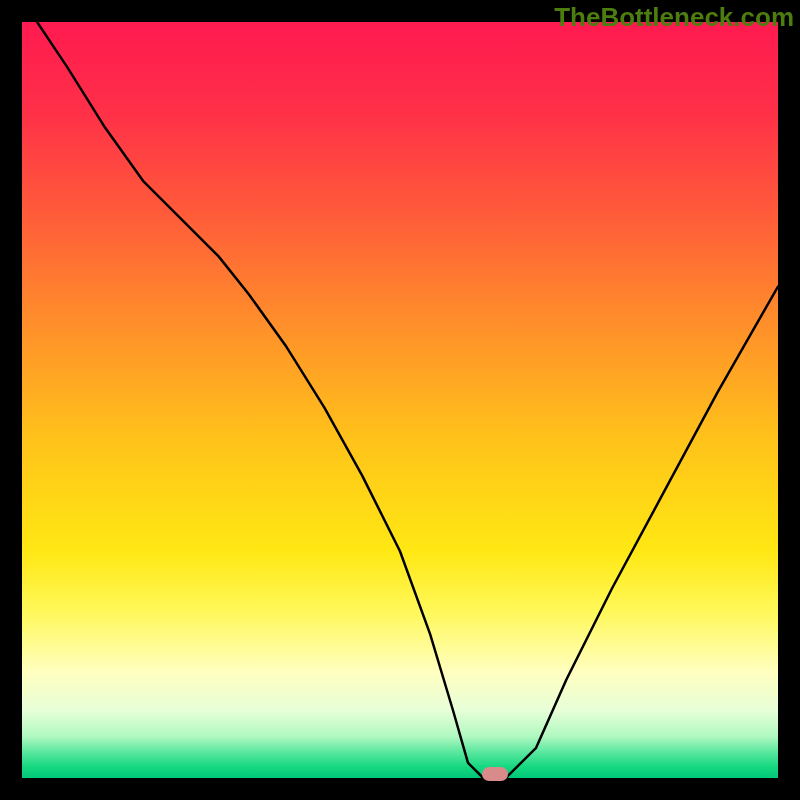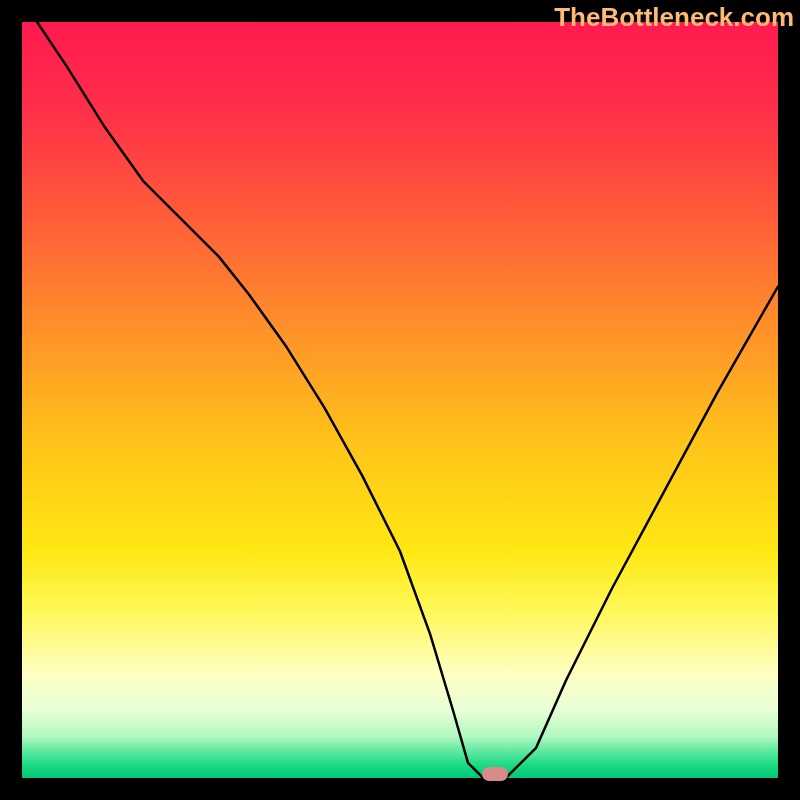--- a/index.html
+++ b/index.html
@@ -8,21 +8,21 @@
     height: 800px;
     background: #000;
     position: relative;
     font-family: Arial, sans-serif;
     overflow: hidden;
   }
   .watermark {
     position: absolute;
     top: 2px;
     right: 6px;
-    color: #fdba74;
+    color: #4d7c0f;
     font-size: 26px;
     font-weight: bold;
     z-index: 10;
   }
   .plot-area {
     position: absolute;
     left: 22px;
     top: 22px;
     width: 756px;
     height: 756px;

